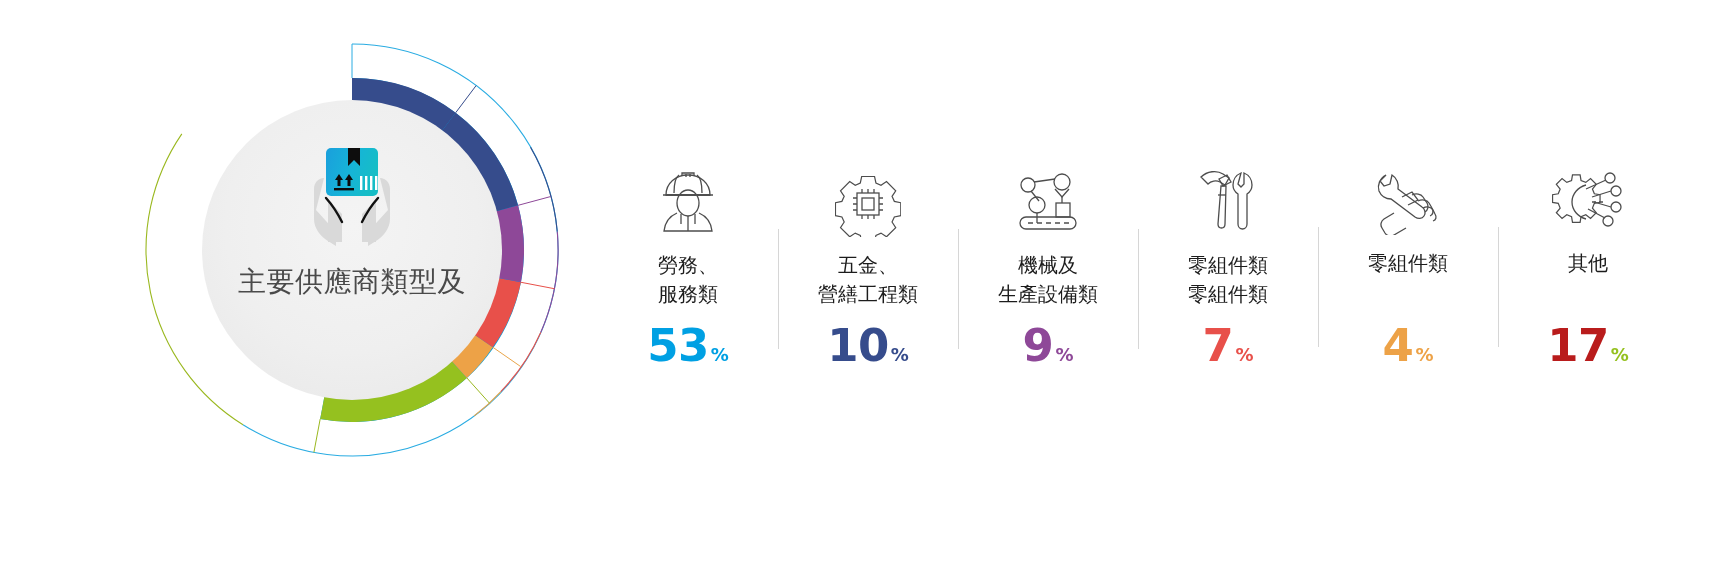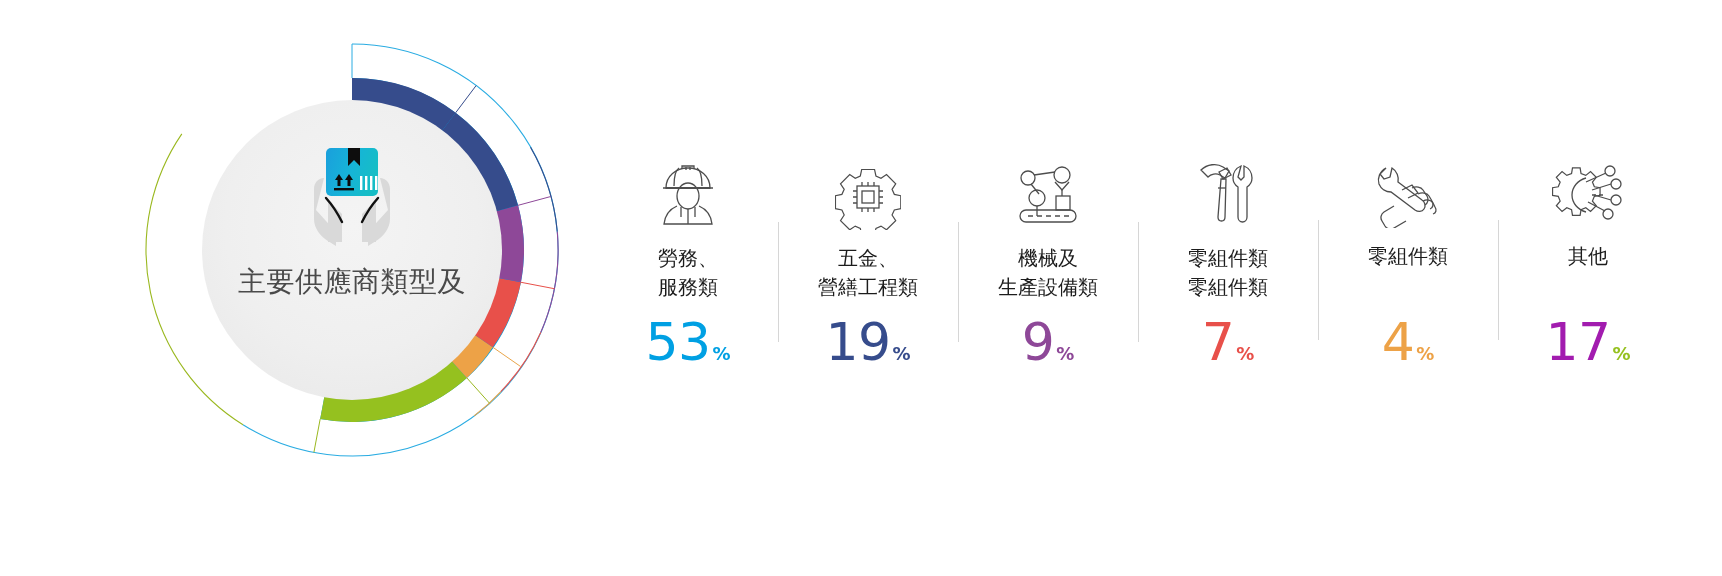--- a/index.html
+++ b/index.html
@@ -94,22 +94,22 @@
   }
   .legend-label span { display: block; }
   .legend-value {
     margin-top: 14px;
     display: flex;
     align-items: baseline;
     justify-content: center;
     font-family: "DejaVu Sans", "Liberation Sans", sans-serif;
   }
   .legend-number {
-    font-size: 52px;
-    font-weight: 400;
+    font-size: 45px;
+    font-weight: 700;
     line-height: 1;
     letter-spacing: -0.5px;
   }
   .legend-pct {
     font-size: 18px;
     font-weight: 700;
     margin-left: 2px;
   }
   .two-line .legend-value { margin-top: 14px; }
   .one-line .legend-value { margin-top: 45px; }
@@ -235,21 +235,21 @@
           <path d="M27 44 l0 4 M33 44 l0 4 M39 44 l0 4"></path>
           <path d="M18 27 l4 0 M18 33 l4 0 M18 39 l4 0"></path>
           <path d="M44 27 l4 0 M44 33 l4 0 M44 39 l4 0"></path>
         </svg>
       </div>
       <div class="legend-label">
         <span>五金、</span>
         <span>營繕工程類</span>
       </div>
       <div class="legend-value">
-        <span class="legend-number" style="color:#364C8C">19</span>
+        <span class="legend-number" style="color:#364C8C">10</span>
         <span class="legend-pct" style="color:#364C8C">%</span>
       </div>
     </div>
 
     <div class="legend-item two-line">
       <div class="legend-icon">
         <svg width="72" height="66" viewBox="0 0 72 66" fill="none" stroke="#4d4d4d" stroke-width="1.3">
           <circle cx="16" cy="14" r="7"></circle>
           <circle cx="50" cy="11" r="8"></circle>
           <path d="M22 11 l21 -3"></path>
@@ -323,19 +323,19 @@
           <circle cx="64" cy="38" r="5"></circle>
           <circle cx="56" cy="52" r="5"></circle>
           <path d="M34 20 l20 -9 M40 28 l19 -6 M42 33 l17 5 M36 40 l17 9"></path>
           <path d="M40 33 l4 0 M47 33 l4 0"></path>
         </svg>
       </div>
       <div class="legend-label">
         <span>其他</span>
       </div>
       <div class="legend-value">
-        <span class="legend-number" style="color:#a21caf">17</span>
+        <span class="legend-number" style="color:#b91c1c">17</span>
         <span class="legend-pct" style="color:#95C11F">%</span>
       </div>
     </div>
 
   </div>
 </div>
 
 </body></html>

